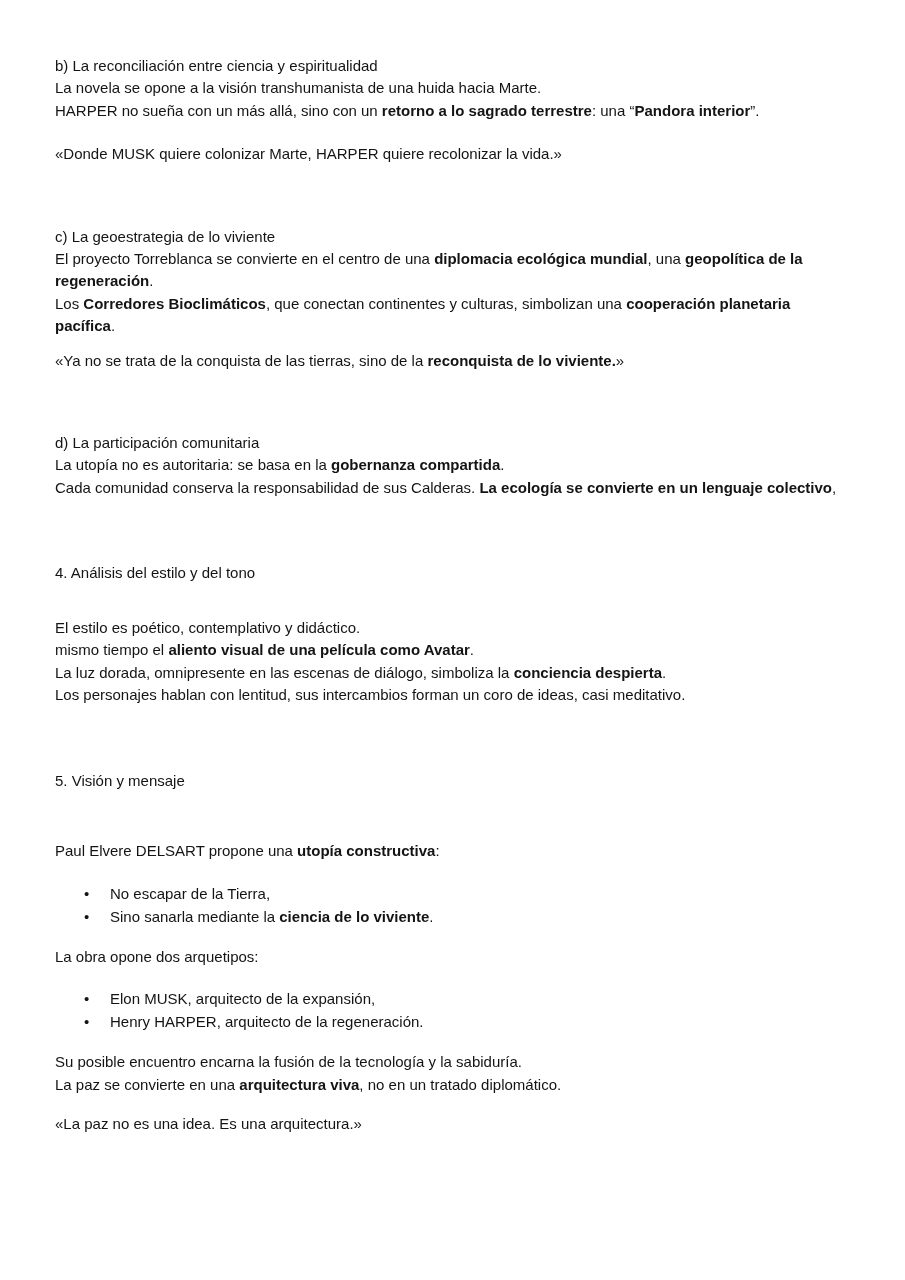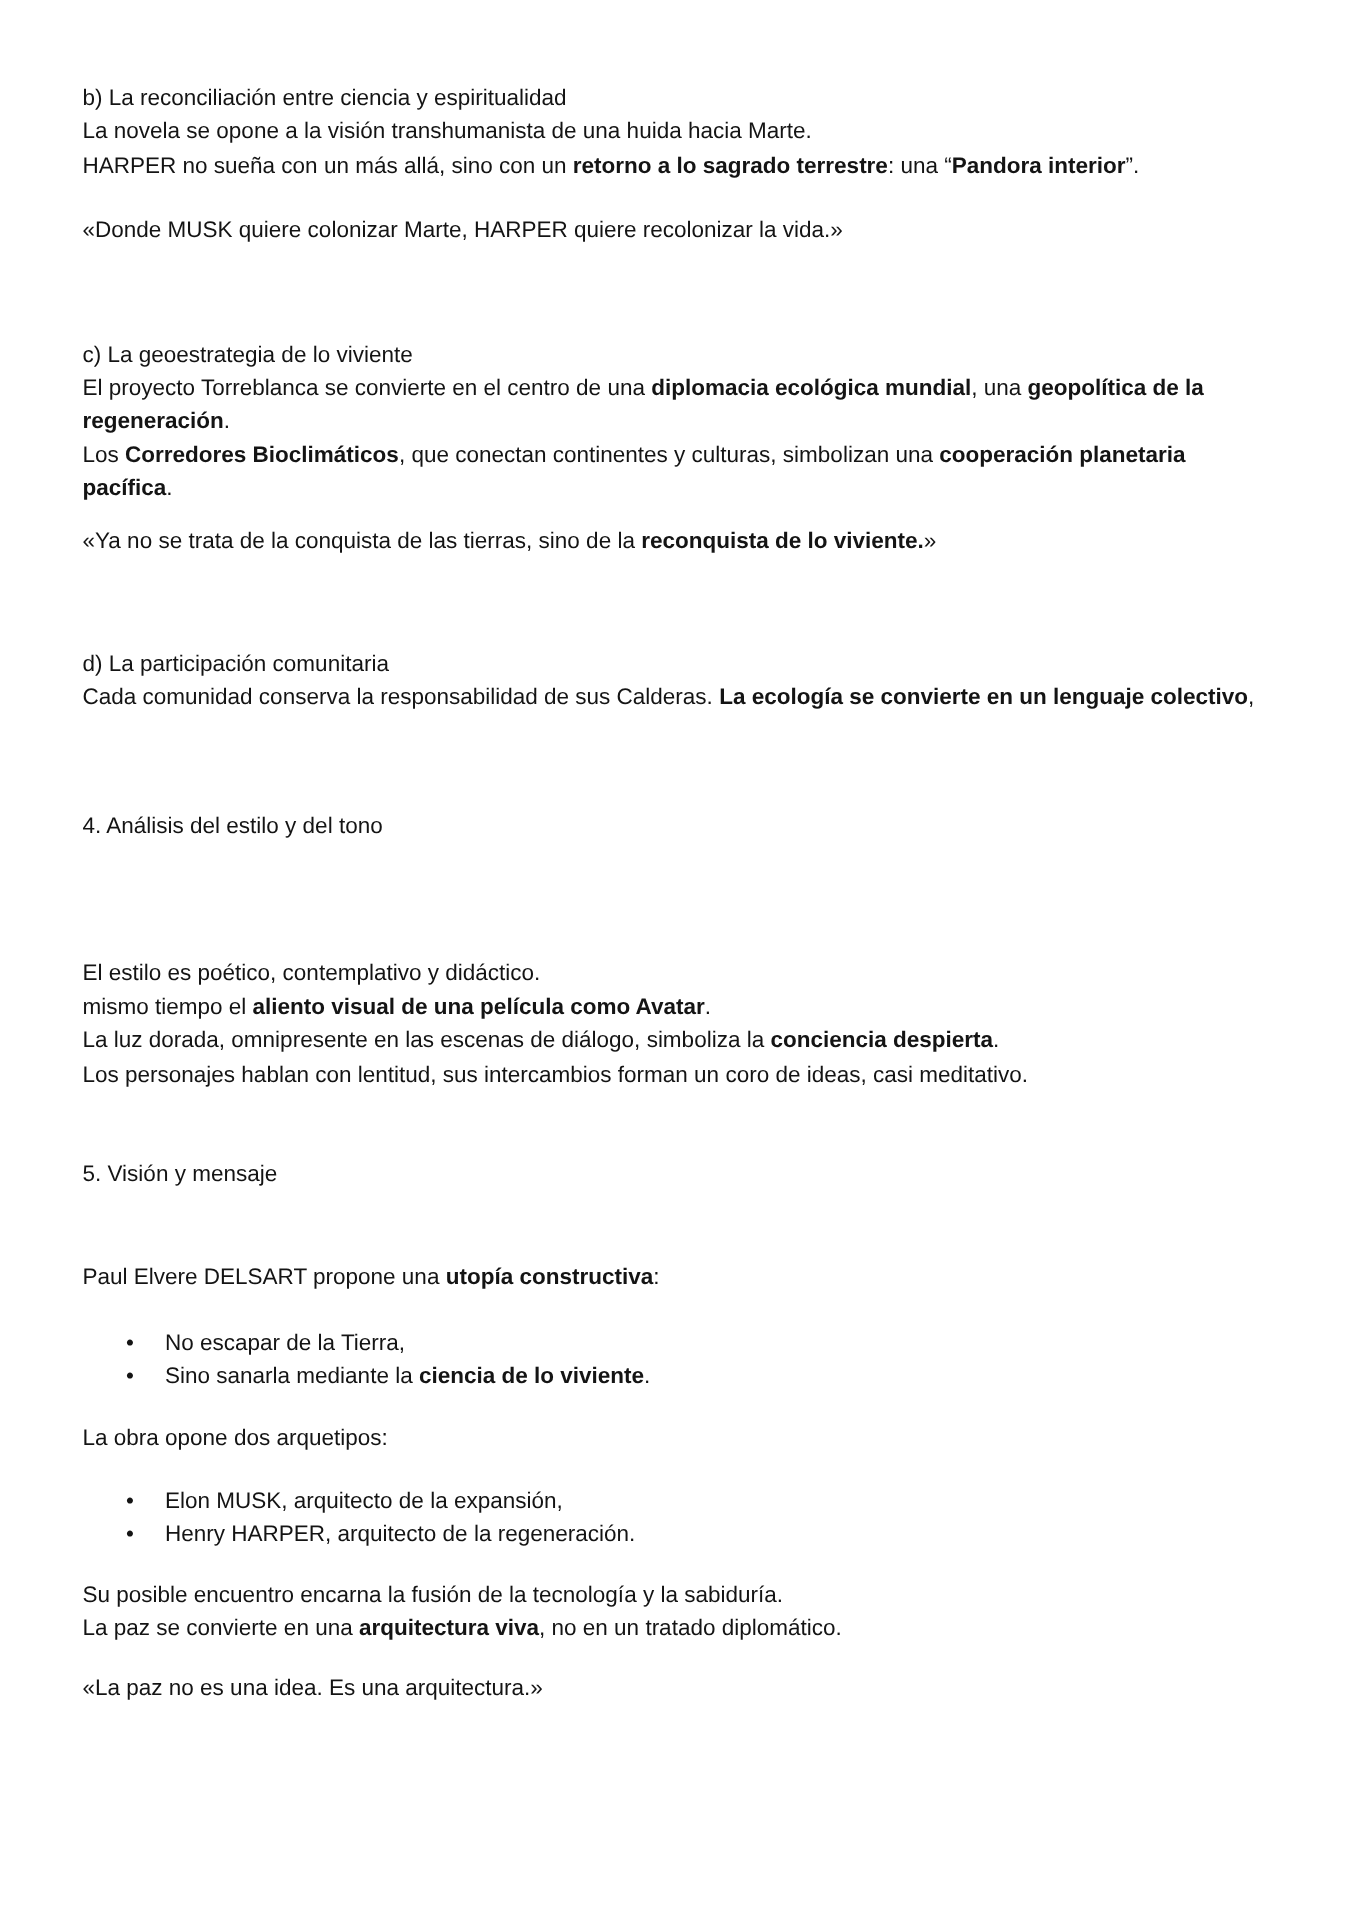--- a/index.html
+++ b/index.html
@@ -40,33 +40,34 @@
     <div class="line"><span>El proyecto Torreblanca se convierte en el centro de una </span><span class="b">diplomacia ecológica mundial</span><span>, una </span><span class="b">geopolítica de la</span></div>
     <div class="line"><span class="b">regeneración</span><span>.</span></div>
     <div class="line"><span>Los </span><span class="b">Corredores Bioclimáticos</span><span>, que conectan continentes y culturas, simbolizan una </span><span class="b">cooperación planetaria</span></div>
     <div class="line"><span class="b">pacífica</span><span>.</span></div>
   </section>
 
   <div class="line" style="margin-top:12px"><span>«Ya no se trata de la conquista de las tierras, sino de la </span><span class="b">reconquista de lo viviente.</span><span>»</span></div>
 
   <section style="margin-top:60px">
     <div class="line">d) La participación comunitaria</div>
+    <div class="line"><span>La utopía no es autoritaria: se basa en la </span><span class="b">gobernanza compartida</span><span>.</span></div>
     <div class="line"><span>Cada comunidad conserva la responsabilidad de sus Calderas. </span><span class="b">La ecología se convierte en un lenguaje colectivo</span><span>,</span></div>
   </section>
 
   <div class="line" style="margin-top:63px">4. Análisis del estilo y del tono</div>
 
-  <section style="margin-top:76px">
+  <section style="margin-top:32px">
     <div class="line">El estilo es poético, contemplativo y didáctico.</div>
     <div class="line"><span>mismo tiempo el </span><span class="b">aliento visual de una película como Avatar</span><span>.</span></div>
     <div class="line"><span>La luz dorada, omnipresente en las escenas de diálogo, simboliza la </span><span class="b">conciencia despierta</span><span>.</span></div>
     <div class="line">Los personajes hablan con lentitud, sus intercambios forman un coro de ideas, casi meditativo.</div>
   </section>
 
-  <div class="line" style="margin-top:44px">5. Visión y mensaje</div>
+  <div class="line" style="margin-top:64px">5. Visión y mensaje</div>
 
   <div class="line" style="margin-top:47px"><span>Paul Elvere DELSART propone una </span><span class="b">utopía constructiva</span><span>:</span></div>
 
   <div style="margin-top:21px">
     <div class="bullet-item"><span class="dot">•</span><span>No escapar de la Tierra,</span></div>
     <div class="bullet-item"><span class="dot">•</span><span>Sino sanarla mediante la </span><span class="b">ciencia de lo viviente</span><span>.</span></div>
   </div>
 
   <div class="line" style="margin-top:18px">La obra opone dos arquetipos:</div>
 

